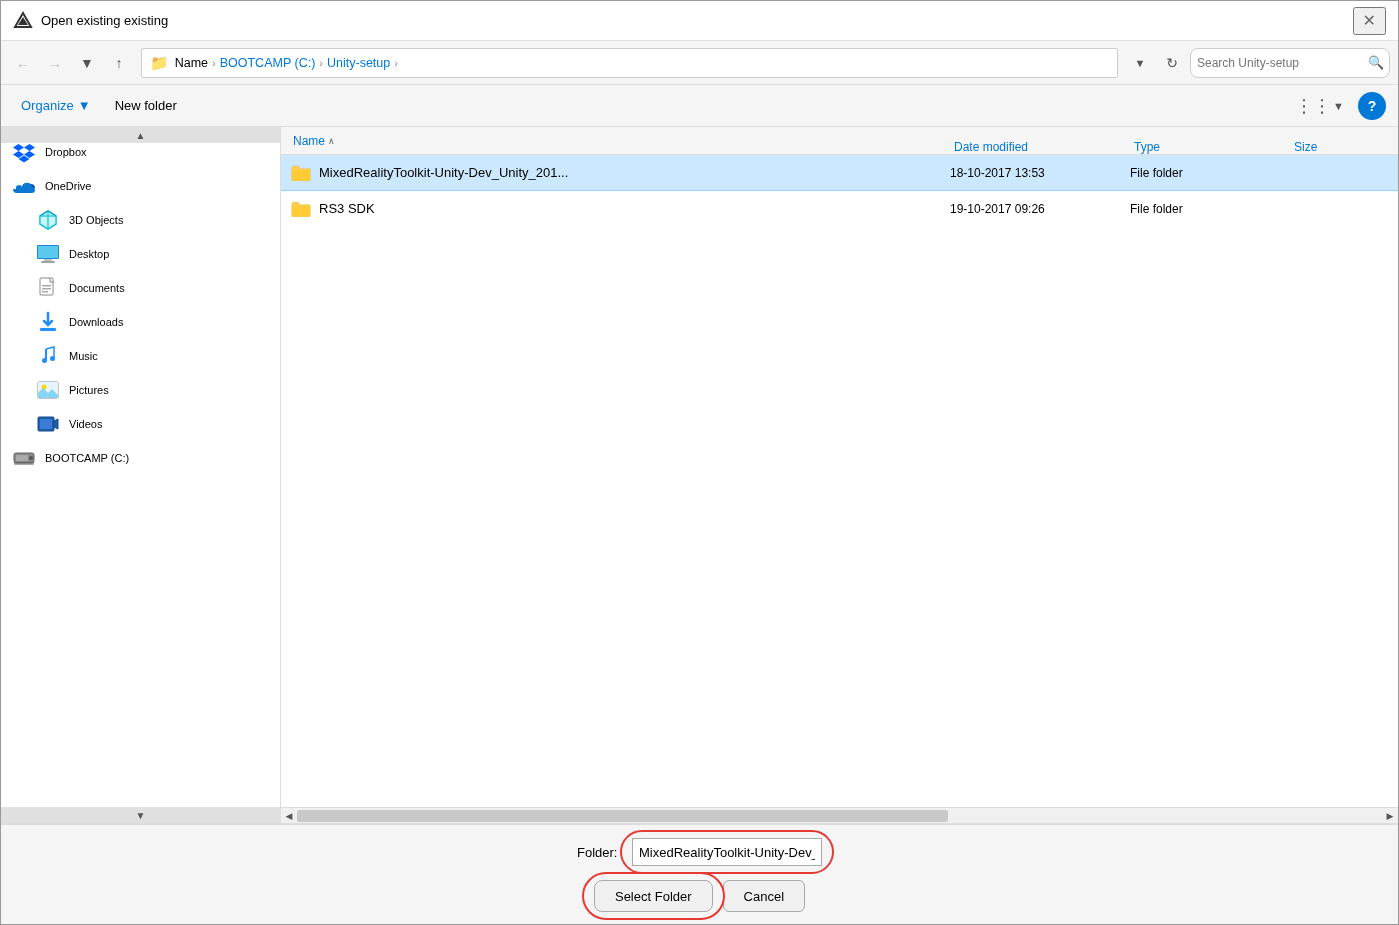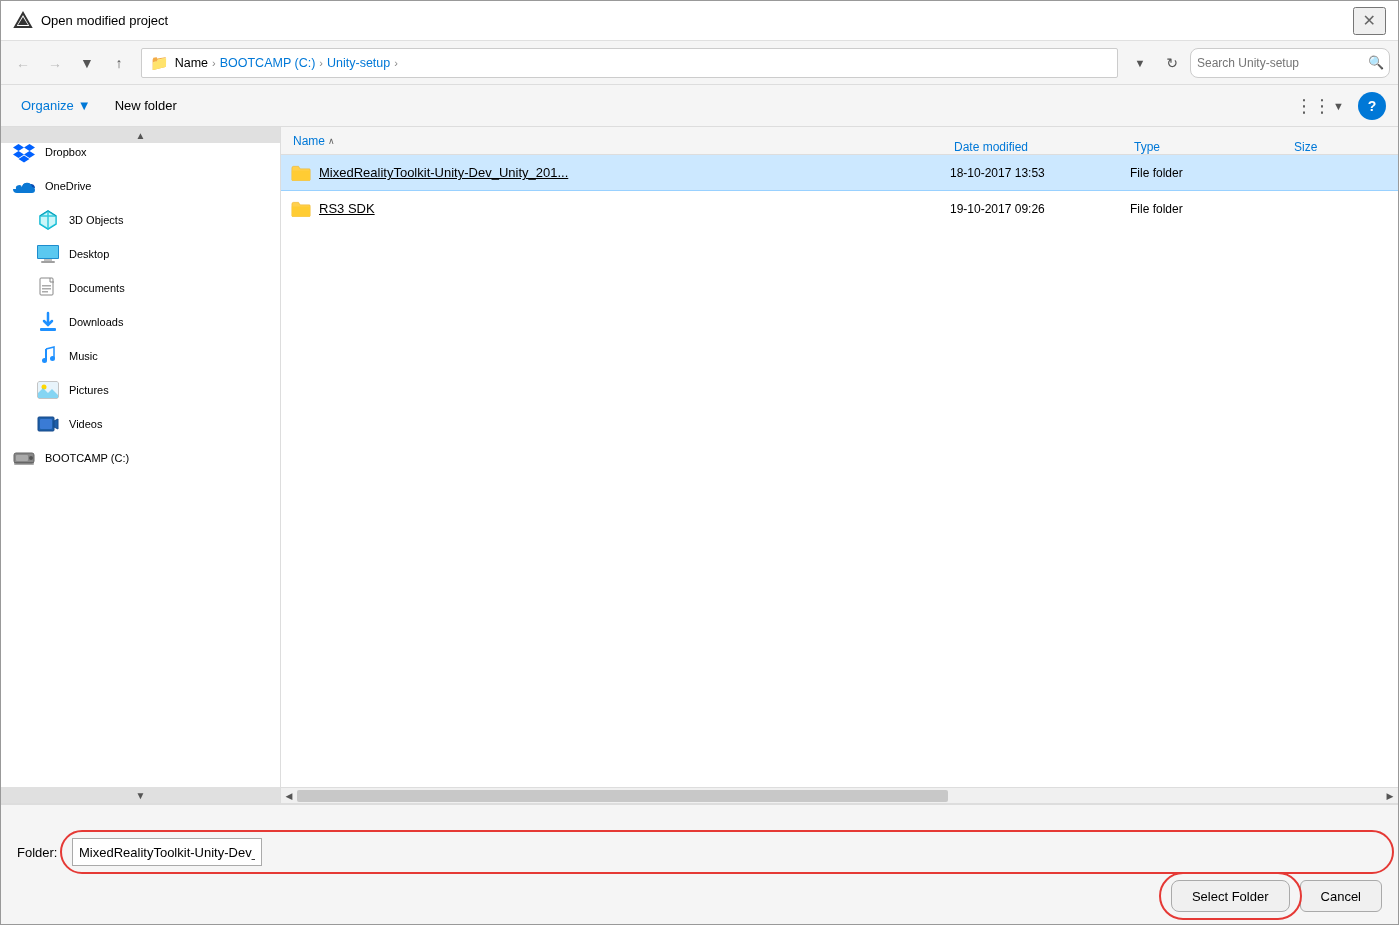--- a/index.html
+++ b/index.html
@@ -324,21 +324,21 @@
       margin-right: 6px;
       flex-shrink: 0;
       display: flex;
       align-items: center;
       justify-content: center;
     }
     .folder-icon-svg {
       width: 20px;
       height: 18px;
     }
-    .file-row-name { flex: 1; font-size: 13px; color: #000; text-decoration: underline; }
+    .file-row-name { flex: 1; font-size: 13px; color: #000; }
     .file-row-date { width: 180px; font-size: 12px; color: #000; }
     .file-row-type { width: 160px; font-size: 12px; color: #000; }
     .file-row-size { width: 100px; font-size: 12px; color: #000; }
 
     
     .h-scrollbar {
       height: 16px;
       background: #f0f0f0;
       border-top: 1px solid #ddd;
       display: flex;
@@ -369,26 +369,27 @@
       width: 60%;
       height: 12px;
       background: #c8c8c8;
       border-radius: 2px;
     }
 
     
     .bottom-bar {
       background: #f5f5f5;
       border-top: 1px solid #ddd;
-      height: 120px;
+      height: 100px;
       display: flex;
       flex-direction: column;
       justify-content: flex-end;
       padding: 12px 16px;
       flex-shrink: 0;
+      align-items: center;
     }
     .folder-row {
       display: flex;
       align-items: center;
       margin-bottom: 14px;
     }
     .folder-label {
       font-size: 13px;
       color: #000;
       width: 55px;
@@ -462,21 +463,21 @@
 <body>
 
 <div class="dialog">
 
   <div class="title-bar">
 
     <svg class="title-bar-icon" viewBox="0 0 20 20" fill="none">
       <polygon points="10,2 18,16 2,16" fill="none" stroke="#333" stroke-width="2"></polygon>
       <polygon points="10,6 15,14 5,14" fill="#333"></polygon>
     </svg>
-    <span class="title-bar-title">Open modified project</span>
+    <span class="title-bar-title">Open existing existing</span>
     <button class="title-bar-close">✕</button>
   </div>
 
   <div class="address-bar">
     <button class="nav-btn disabled">←</button>
     <button class="nav-btn disabled">→</button>
     <button class="nav-btn">▼</button>
     <button class="nav-btn">↑</button>
     <div class="address-path">
       <span class="path-folder-icon">📁</span>

